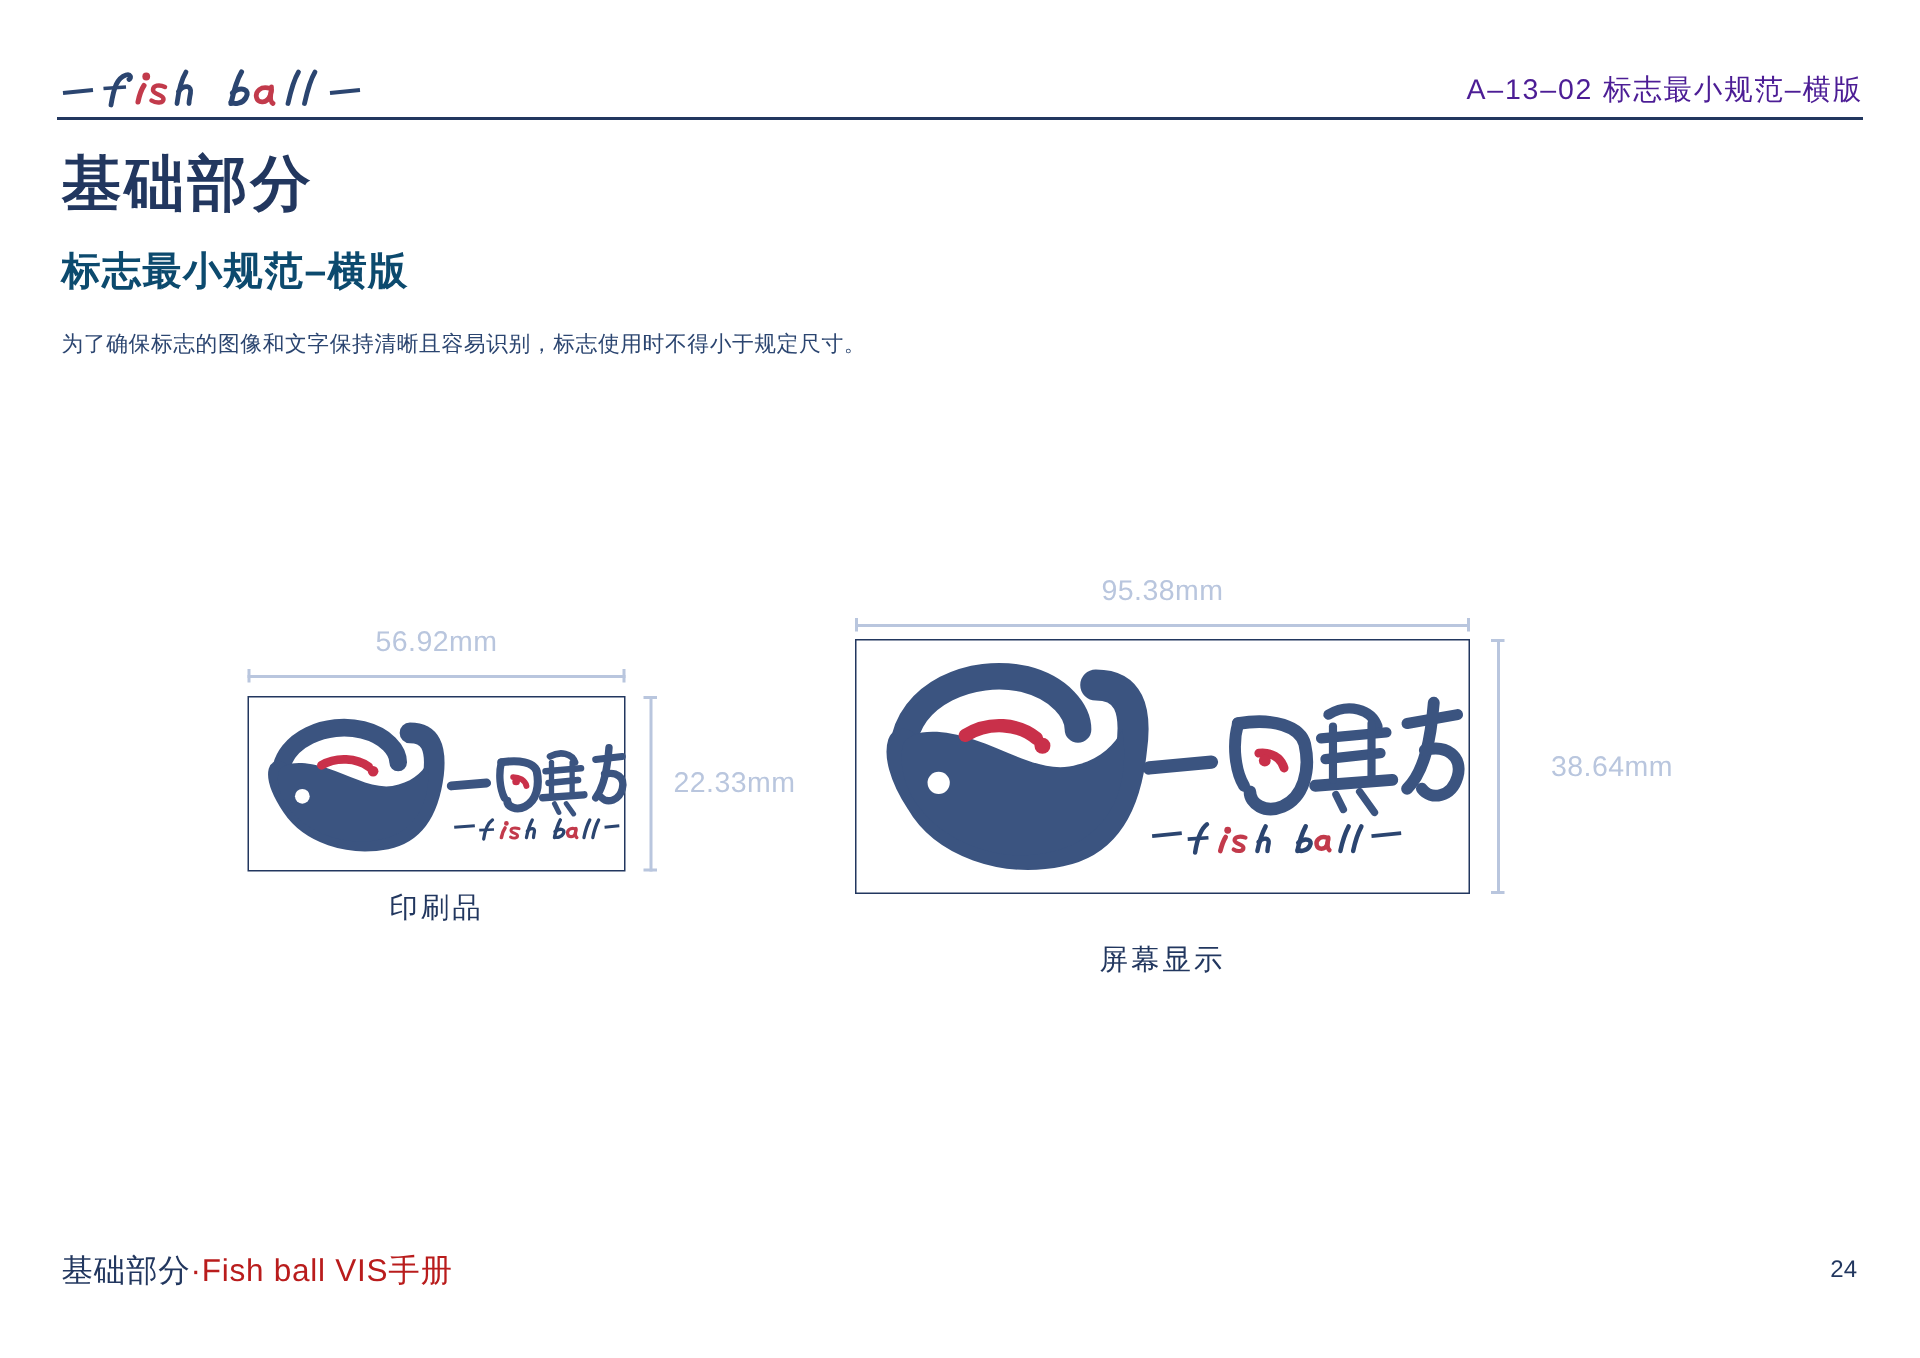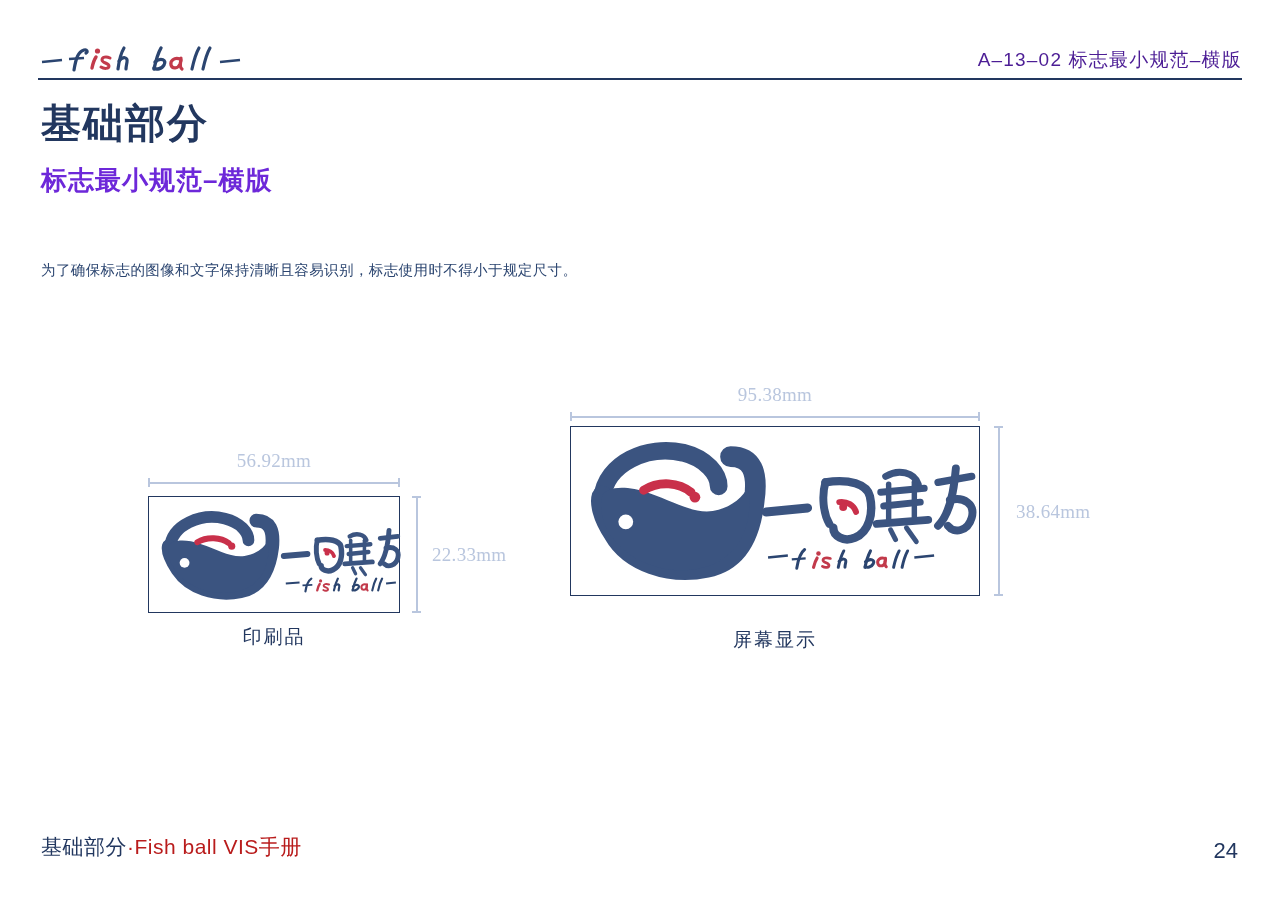--- a/index.html
+++ b/index.html
@@ -28,26 +28,26 @@
 
   
   #page-title {
     position:absolute; left:41px; top:101px;
     font-size:40px; font-weight:bold; letter-spacing:2px;
     color:#22375f; line-height:1.1;
   }
   #page-subtitle {
     position:absolute; left:41px; top:166px;
     font-size:26px; font-weight:bold; letter-spacing:1px;
-    color:#6d28d9; line-height:1.1;
+    color:#0c4a6e; line-height:1.1;
   }
   #page-desc {
     position:absolute; left:41px; top:220px;
     font-size:14.5px; letter-spacing:.4px;
-    color:#2b4570; line-height:1.4;margin-top:40px;
+    color:#2b4570; line-height:1.4;
   }
 
   
   .specimen { position:absolute; }
 
   .logo-frame {
     position:absolute;
     border:1.5px solid #22375f;
     background:#ffffff;
   }
@@ -64,21 +64,20 @@
   .dim-v .cap { position:absolute; left:0; width:9px; height:1.6px; background:#b9c6de; }
   .dim-v .cap.t { top:0; }
   .dim-v .cap.b { bottom:0; }
 
   .dim-label {
     position:absolute;
     color:#b9c6de;
     font-size:19px;
     letter-spacing:.3px;
     white-space:nowrap;
-    font-family:Liberation Serif, serif;
   }
   .dim-label.w { text-align:center; }
 
   .specimen-caption {
     position:absolute;
     color:#22375f;
     font-size:19px;
     letter-spacing:2px;
     white-space:nowrap;
     text-align:center;
@@ -86,21 +85,21 @@
 
   
   #footer-brand {
     position:absolute; left:41px; top:833px;
     font-size:21px; letter-spacing:.5px; white-space:nowrap;
   }
   #footer-brand .cn { color:#22375f; }
   #footer-brand .en { color:#b91c1c; }
   #page-number {
     position:absolute; right:42px; top:838px;
-    font-size:22px; color:#22375f;
+    font-size:16px; color:#22375f;
   }
 
   svg { display:block; overflow:visible; }
 </style>
 </head>
 <body>
 
 <div id="header">
 
   <div id="header-logo" title="fish ball script logo">
@@ -133,21 +132,21 @@
   </div>
 
   <div id="header-code">A–13–02 标志最小规范–横版</div>
   <div id="header-rule"></div>
 </div>
 
 <div id="page-title">基础部分</div>
 <div id="page-subtitle">标志最小规范–横版</div>
 <div id="page-desc">为了确保标志的图像和文字保持清晰且容易识别，标志使用时不得小于规定尺寸。</div>
 
-<div class="specimen" style="left:148px; top:418px; width:380px; height:205px;margin-top:32px;">
+<div class="specimen" style="left:165px; top:418px; width:380px; height:205px;">
 
   <div class="dim-label w" style="left:0; top:0; width:252px;">56.92mm</div>
   <div class="dim-h" style="left:0; top:28px; width:252px;">
     <div class="bar"></div>
       <div class="cap l"></div>
       <div class="cap r"></div>
   </div>
 
   <div class="logo-frame" style="left:0; top:46px; width:252px; height:117px;">
     <svg viewBox="0 0 252 117" width="250" height="115">
@@ -285,21 +284,21 @@
         <path d="M346 132 L366 130" stroke="#2b4570" stroke-width="2.6" fill="none"></path>
       </g>
     </svg>
   </div>
 
   <div class="dim-v" style="left:424px; top:42px; height:170px;">
     <div class="bar"></div>
       <div class="cap t"></div>
       <div class="cap b"></div>
   </div>
-  <div class="dim-label" style="left:446px; top:117px;">38.64mm</div>
+  <div class="dim-label" style="left:464px; top:117px;">38.64mm</div>
 
   <div class="specimen-caption" style="left:0; top:243px; width:410px;font-family:Liberation Mono, monospace;">屏幕显示</div>
 </div>
 
 <div id="footer-brand">
   <span class="cn">基础部分</span><span class="en">·Fish ball VIS手册</span>
 </div>
 <div id="page-number">24</div>
 
 </body></html>

